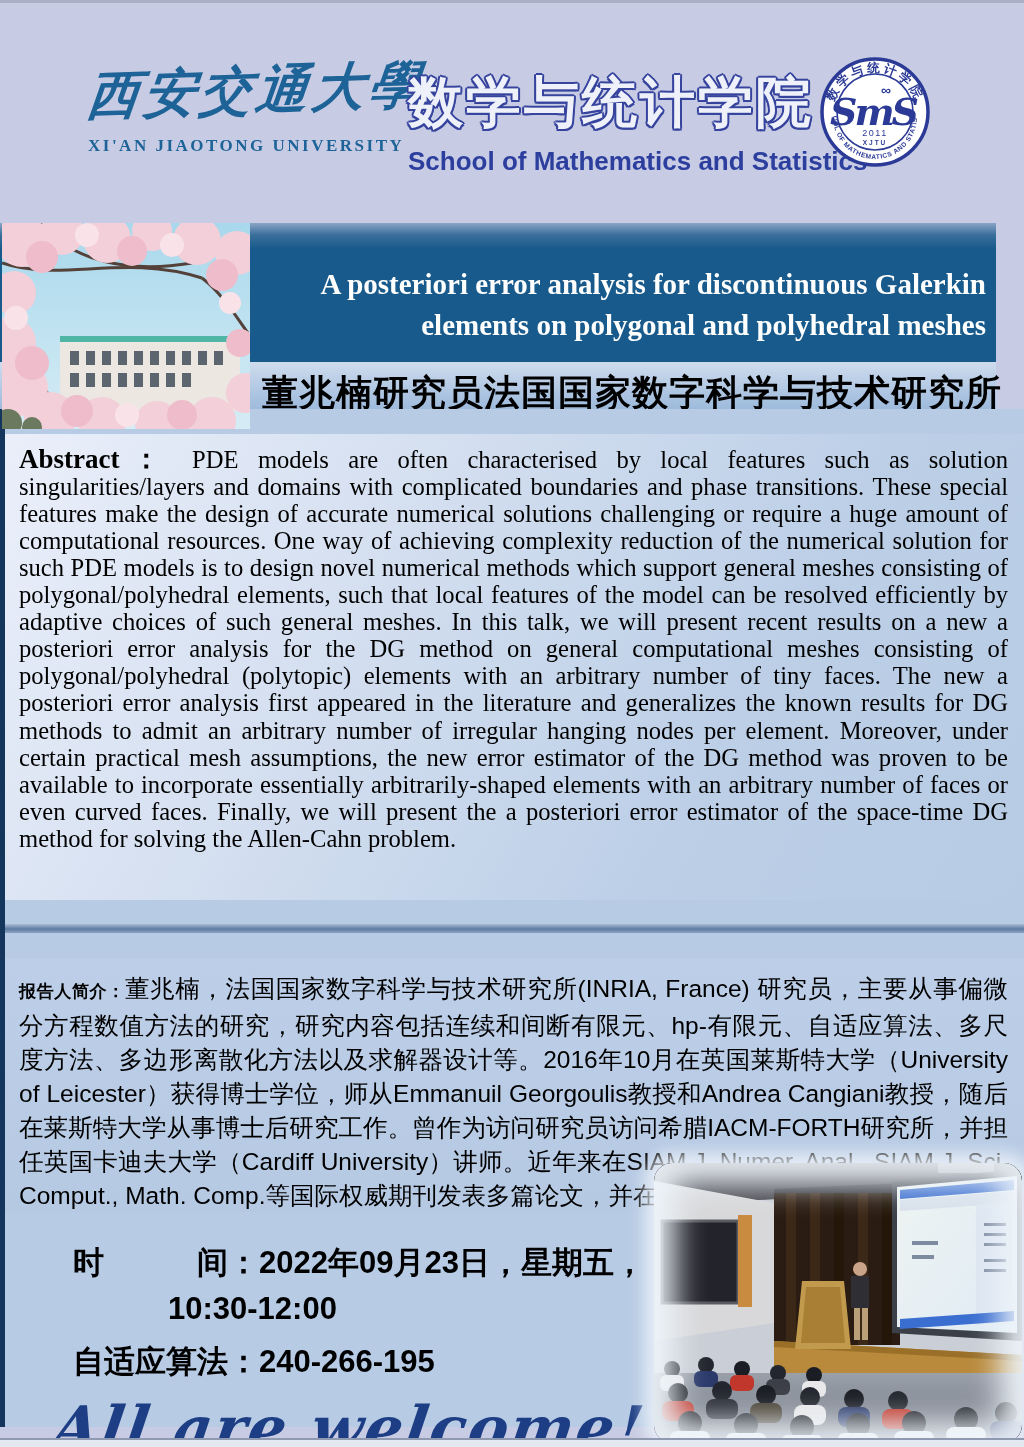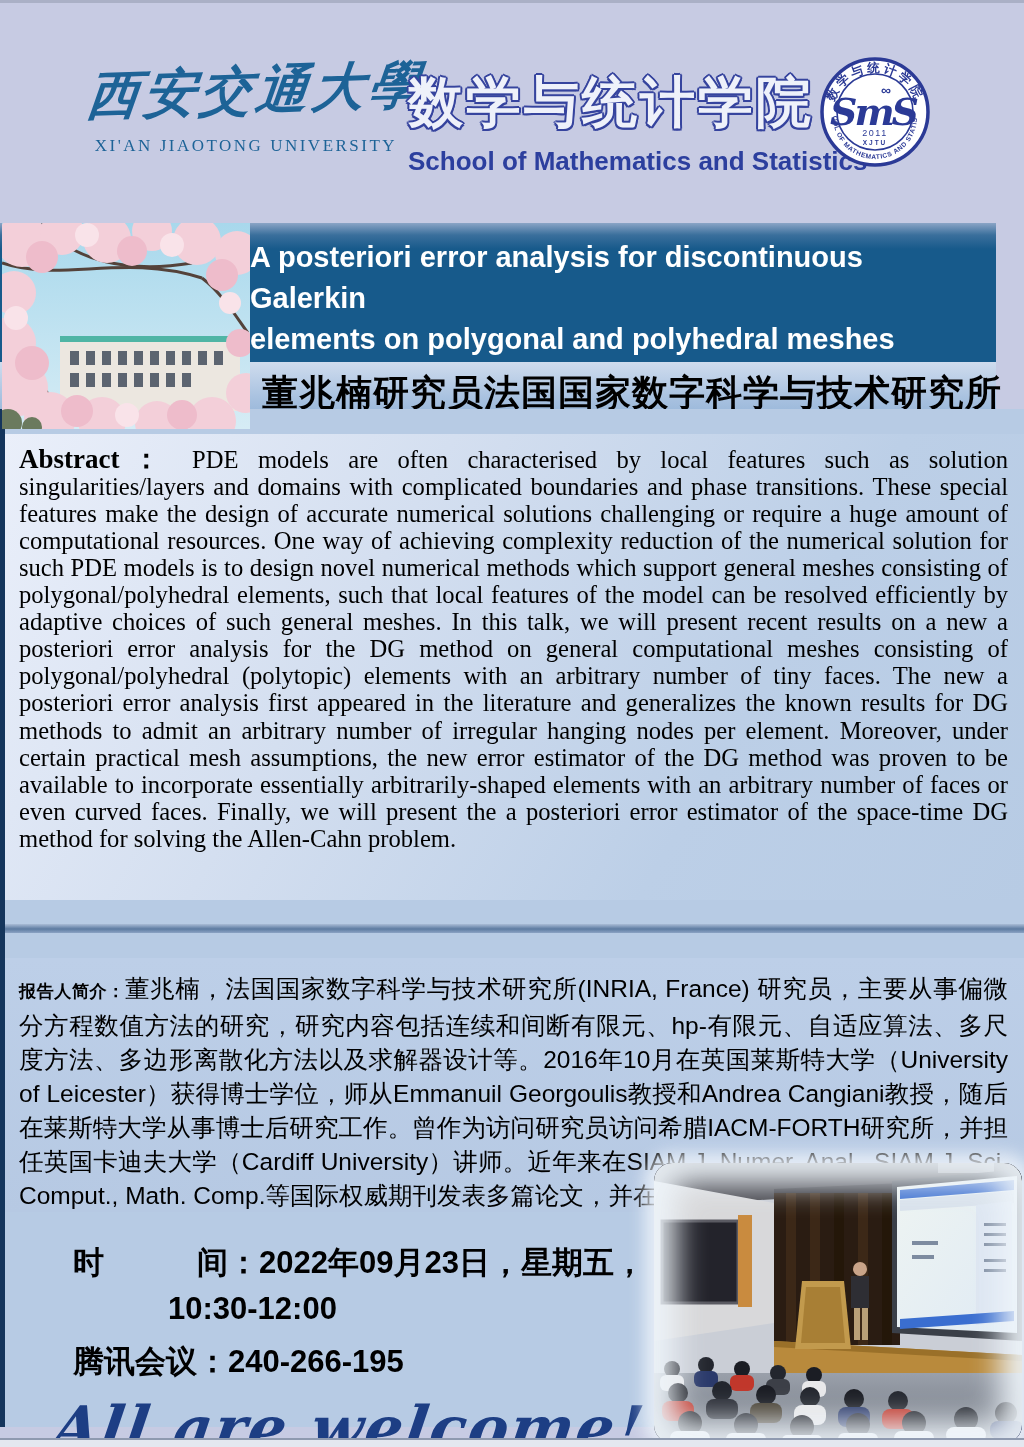--- a/index.html
+++ b/index.html
@@ -10,38 +10,38 @@
   }
   .poster::before{content:"";position:absolute;top:0;left:0;right:0;height:3px;background:#aab0c6;z-index:9;}
 
   
   .header{position:absolute;top:0;left:0;width:1024px;height:223px;}
   .uni-block{position:absolute;left:88px;top:56px;width:316px;text-align:center;color:#1d6397;}
   .uni-logotype{
     display:inline-block;font-family:"DejaVu Serif",serif;font-weight:bold;font-style:italic;
     font-size:52px;letter-spacing:4px;transform:skewX(-8deg) rotate(-2deg);white-space:nowrap;color:#1d6397;
   }
-  .uni-name{margin-top:10px;font-family:"Liberation Serif",serif;font-weight:normal;font-size:17px;letter-spacing:2.5px;white-space:nowrap;color:#1d6397;}
+  .uni-name{margin-top:10px;font-family:"Liberation Serif",serif;font-weight:bold;font-size:17px;letter-spacing:2.5px;white-space:nowrap;color:#1d6397;}
   .school-block{position:absolute;left:408px;top:66px;width:386px;text-align:center;}
   .school-cn{
     font-weight:bold;font-size:55px;letter-spacing:3px;white-space:nowrap;color:#eef1fa;
     text-shadow:2px 0 0 #36449e,-2px 0 0 #36449e,0 2px 0 #36449e,0 -2px 0 #36449e,
                 1.5px 1.5px 0 #36449e,-1.5px 1.5px 0 #36449e,1.5px -1.5px 0 #36449e,-1.5px -1.5px 0 #36449e;
   }
   .school-en{margin-top:6px;font-size:26px;font-weight:600;color:#2c3f9e;white-space:nowrap;}
   .seal{position:absolute;left:820px;top:57px;width:110px;height:110px;}
 
   
   .title-band{
     position:absolute;top:223px;left:0;width:996px;height:139px;
     background:linear-gradient(180deg,#8aa4c6 0px,#3a6f9c 12px,#175a8b 26px,#175a8b 100%);
   }
   .title-text{
-    padding:14px 10px 0 250px;text-align:left;color:#ffffff;
-    font-family:Liberation Sans, sans-serif;font-weight:bold;font-size:29px;line-height:41px;
+    padding:41px 10px 0 250px;text-align:right;color:#ffffff;
+    font-family:Liberation Serif, serif;font-weight:bold;font-size:29px;line-height:41px;
   }
   .speaker-band{
     position:absolute;top:362px;left:0;width:996px;height:67px;
     background:linear-gradient(180deg,#cfdcee 0%,#a9c2e0 55%,#8fb0d6 100%);
     border-bottom:3px solid #7f9dc4;box-sizing:border-box;padding-left:12px;
   }
   .speaker-text{
     padding-left:250px;text-align:center;color:#000;
     font-weight:bold;font-size:36px;line-height:62px;white-space:nowrap;letter-spacing:1px;
   }
@@ -216,21 +216,21 @@
     <div class="divider"></div>
 
     <p class="bio"><b>报告人简介：</b><span>董兆楠，法国国家数字科学与技术研究所(INRIA, France) 研究员，主要从事偏微分方程数值方法的研究，研究内容包括连续和间断有限元、hp-有限元、自适应算法、多尺度方法、多边形离散化方法以及求解器设计等。2016年10月在英国莱斯特大学（University of Leicester）获得博士学位，师从Emmanuil Georgoulis教授和Andrea Cangiani教授，随后在莱斯特大学从事博士后研究工作。曾作为访问研究员访问希腊IACM-FORTH研究所，并担任英国卡迪夫大学（Cardiff University）讲师。近年来在SIAM J. Numer. Anal., SIAM J. Sci. Comput., Math. Comp.等国际权威期刊发表多篇论文，并在Springer出版社出版专著1部。</span></p>
 
     <div class="schedule">
       <div class="row">
         <span>时　　　间：</span><span>2022年09月23日，星期五，</span>
       </div>
       <div class="row row-range">10:30-12:00</div>
       <div class="row row-meeting">
-        <span>腾讯会议：</span><span>240-266-195</span>
+        <span>自适应算法：</span><span>240-266-195</span>
       </div>
     </div>
 
     <div class="welcome">All are welcome!</div>
   </div>
 
   <div class="lecture-photo">
     <svg viewBox="0 0 368 280" width="368" height="280" xmlns="http://www.w3.org/2000/svg">
       <defs>
         <linearGradient id="floorG" x1="0" y1="0" x2="0" y2="1">

